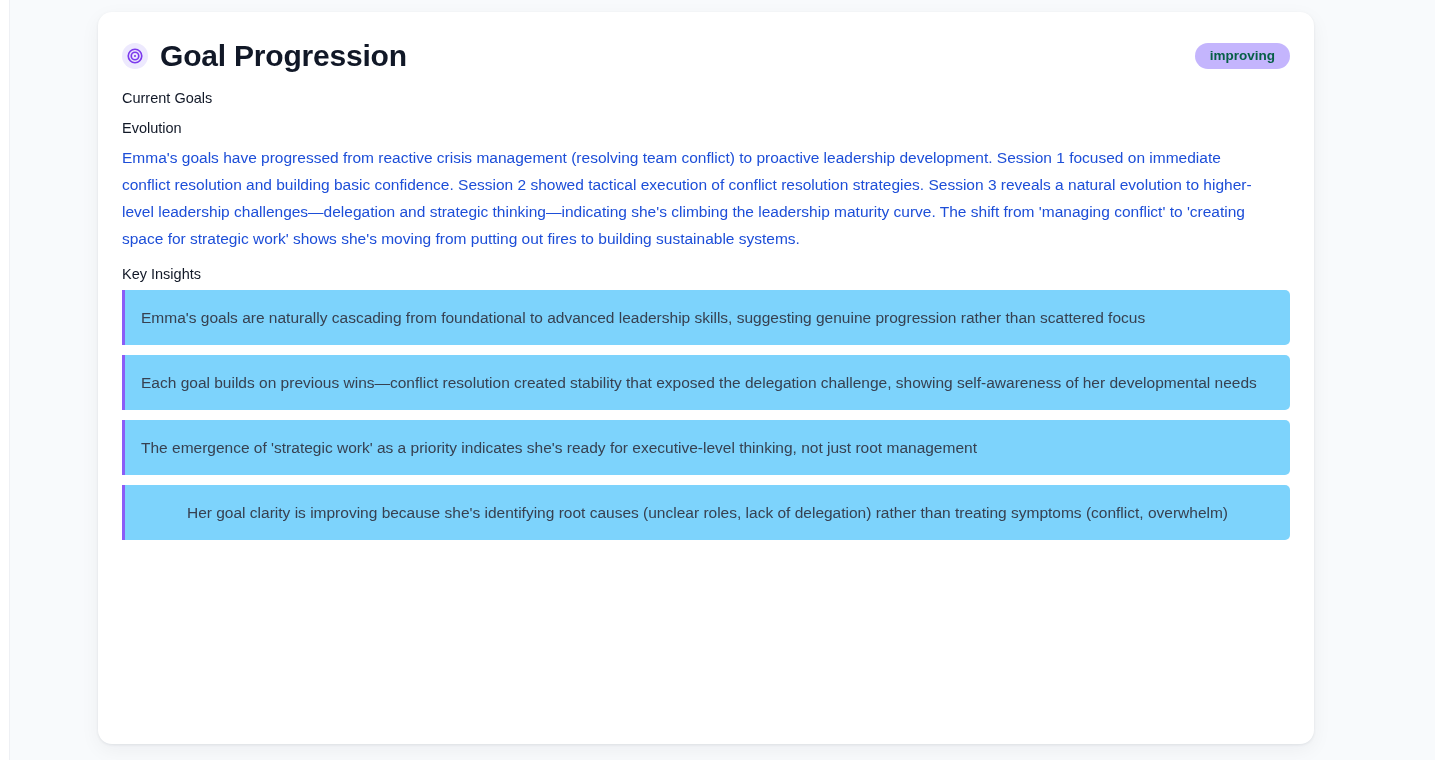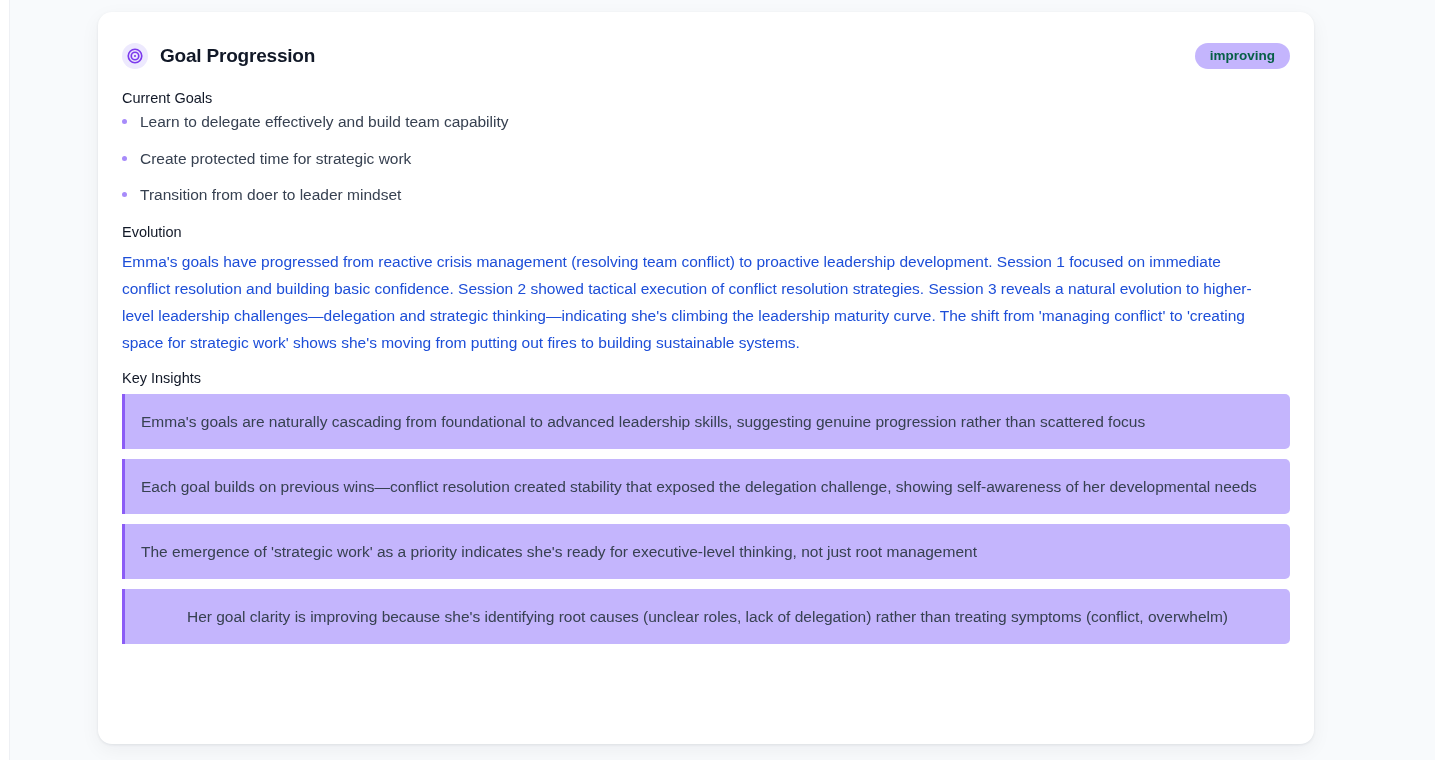--- a/index.html
+++ b/index.html
@@ -53,21 +53,21 @@
     width: 26px; height: 26px;
     border-radius: 50%;
     background: #ede9fe;
     display: flex;
     align-items: center;
     justify-content: center;
     flex: none;
   }
   .target-icon svg { display: block; }
   .card-title {
-    font-size: 19px;
+    font-size: 30px;
     font-weight: bold;
     color: #111827;
     letter-spacing: -0.2px;
   }
   .status-badge {
     background: #c4b5fd;
     color: #065f46;
     font-size: 13.5px;
     font-weight: bold;
     border-radius: 999px;
@@ -107,21 +107,21 @@
     font-size: 15.5px;
     line-height: 27px;
     color: #1d4ed8;
     margin: 0 0 4px 0;
     max-width: 1145px;
   }
   .insights {
     margin-top: 6px;
   }
   .insight {
-    background: #c4b5fd;
+    background: #7dd3fc;
     border-left: 3px solid #8b5cf6;
     border-radius: 0 5px 5px 0;
     padding: 14px 16px 14px 16px;
     font-size: 15.5px;
     line-height: 27px;
     color: #374151;
     margin-bottom: 10px;
   }
   .insight:last-child { margin-bottom: 0; text-align: center; }
 </style>
@@ -142,34 +142,20 @@
             <circle cx="12" cy="12" r="5"></circle>
             <circle cx="12" cy="12" r="1.4" fill="#7c3aed" stroke="none"></circle>
           </svg>
         </span>
         <span class="card-title">Goal Progression</span>
       </div>
       <span class="status-badge">improving</span>
     </div>
 
     <div class="section-label">Current Goals</div>
-    <ul class="goal-list">
-      <li class="goal-item">
-        <span class="bullet"></span>
-        <span>Learn to delegate effectively and build team capability</span>
-      </li>
-      <li class="goal-item">
-        <span class="bullet"></span>
-        <span>Create protected time for strategic work</span>
-      </li>
-      <li class="goal-item">
-        <span class="bullet"></span>
-        <span>Transition from doer to leader mindset</span>
-      </li>
-    </ul>
 
     <div class="section-label">Evolution</div>
     <p class="evolution-text">Emma's goals have progressed from reactive crisis management (resolving team conflict) to proactive leadership development. Session 1 focused on immediate conflict resolution and building basic confidence. Session 2 showed tactical execution of conflict resolution strategies. Session 3 reveals a natural evolution to higher-level leadership challenges—delegation and strategic thinking—indicating she's climbing the leadership maturity curve. The shift from 'managing conflict' to 'creating space for strategic work' shows she's moving from putting out fires to building sustainable systems.</p>
 
     <div class="section-label">Key Insights</div>
     <div class="insights">
       <div class="insight">Emma's goals are naturally cascading from foundational to advanced leadership skills, suggesting genuine progression rather than scattered focus</div>
       <div class="insight">Each goal builds on previous wins—conflict resolution created stability that exposed the delegation challenge, showing self-awareness of her developmental needs</div>
       <div class="insight">The emergence of 'strategic work' as a priority indicates she's ready for executive-level thinking, not just root management</div>
       <div class="insight">Her goal clarity is improving because she's identifying root causes (unclear roles, lack of delegation) rather than treating symptoms (conflict, overwhelm)</div>

